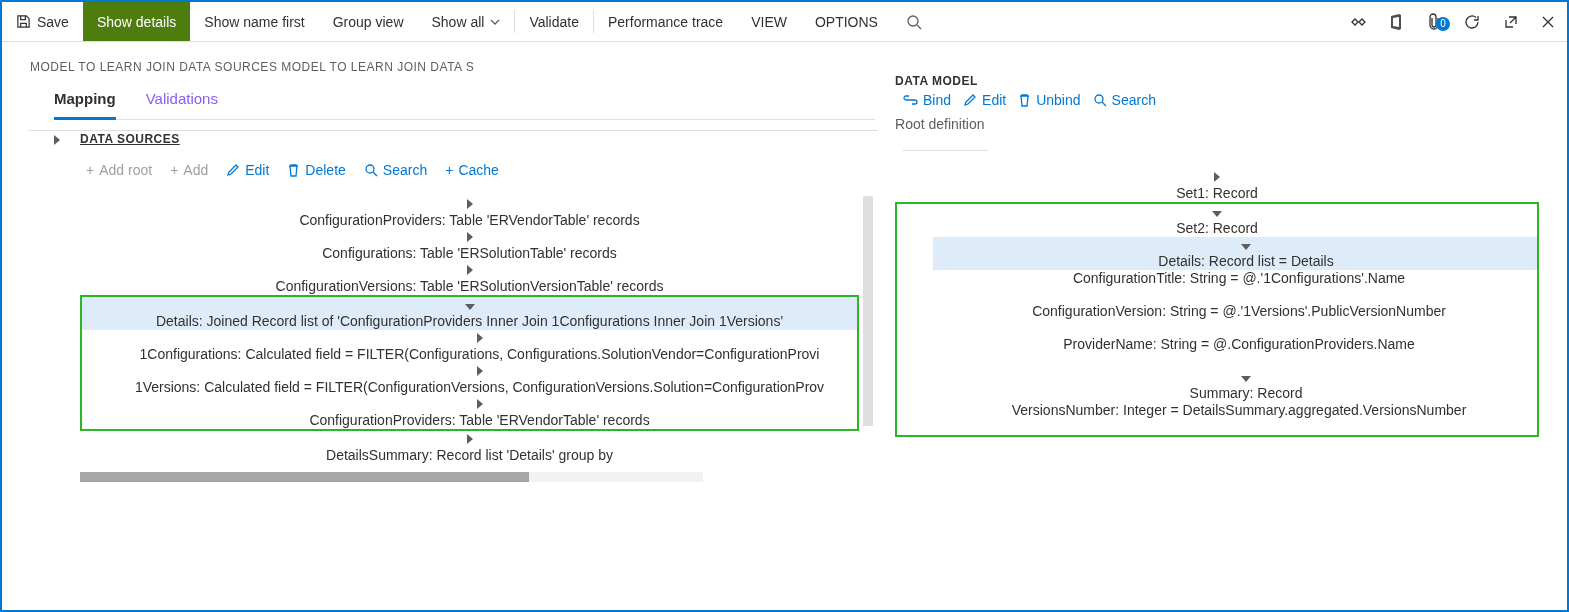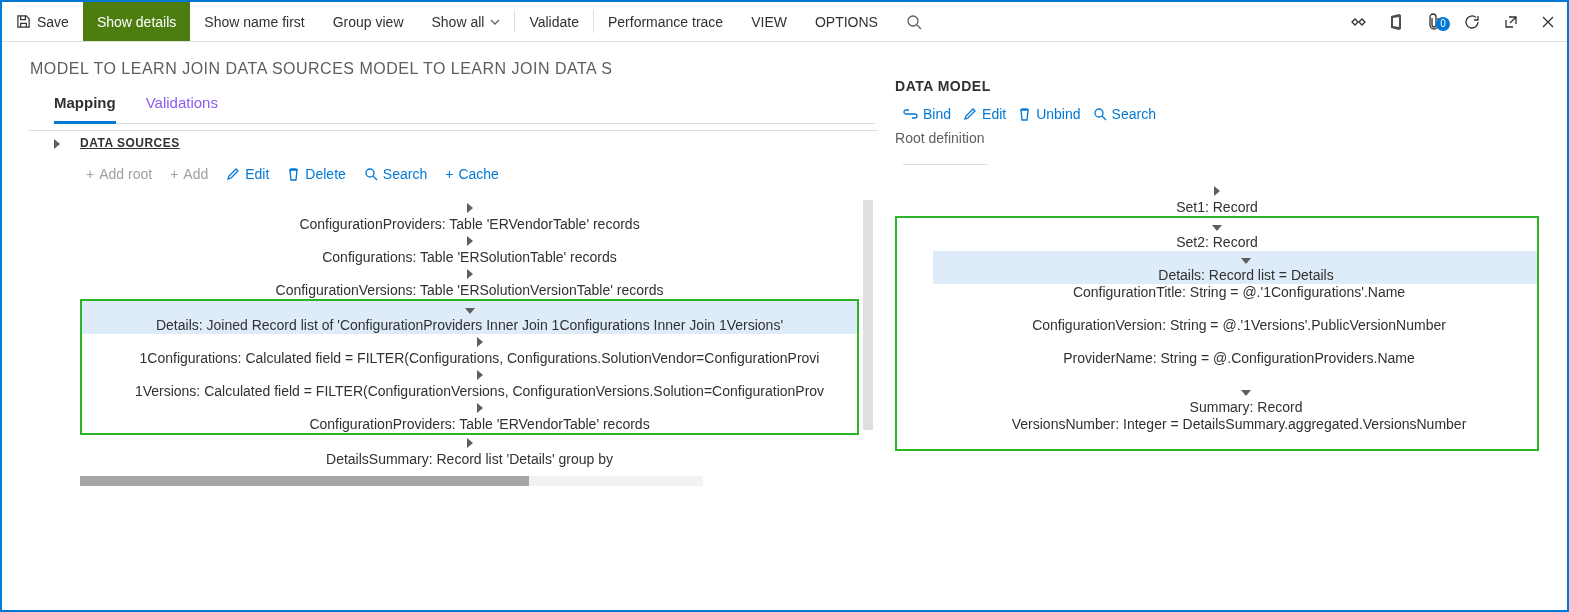--- a/index.html
+++ b/index.html
@@ -66,21 +66,21 @@
     min-width: 14px;
     height: 14px;
     line-height: 14px;
     text-align: center;
     padding: 0 2px;
   }
   .content {
     padding: 18px 28px 0 28px;
   }
   .breadcrumb {
-    font-size: 16px;
+    font-size: 12px;
     letter-spacing: 0.5px;
     color: #605e5c;
     text-transform: uppercase;
   }
   .page-title {
     font-size: 26px;
     font-weight: 600;
     margin: 6px 0 14px 0;
   }
   .tabs {
@@ -203,23 +203,23 @@
   .hscroll-thumb {
     position: absolute;
     left: 0;
     top: 0;
     height: 10px;
     width: 72%;
     background: #a6a6a6;
   }
   .right-head {
     font-weight: 700;
-    font-size: 14px;
+    font-size: 12px;
     letter-spacing: 0.5px;
-    margin-bottom: 12px;
+    margin-bottom: 4px;
   }
   .dm-actions {
     display: flex;
     gap: 12px;
     margin-bottom: 8px;
     padding-left: 8px;
   }
   .root-def {
     color: #605e5c;
     font-size: 14px;

